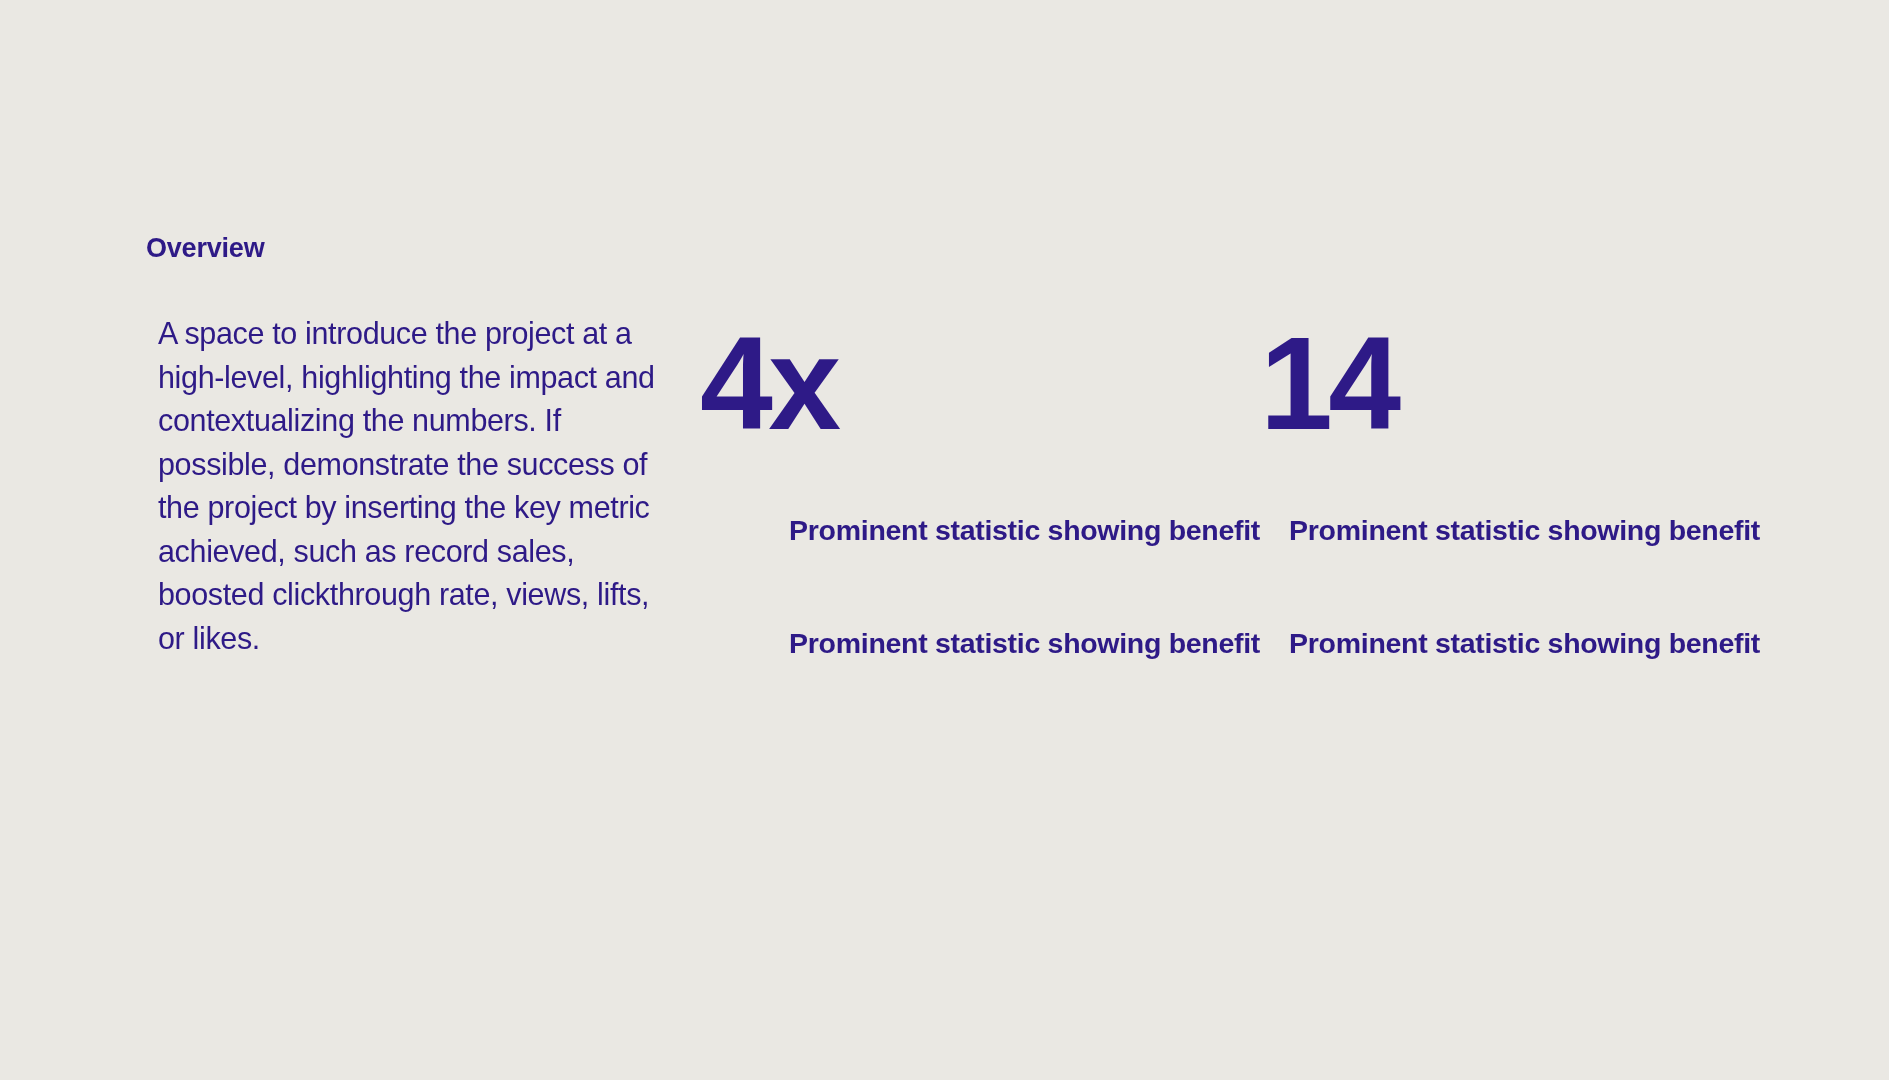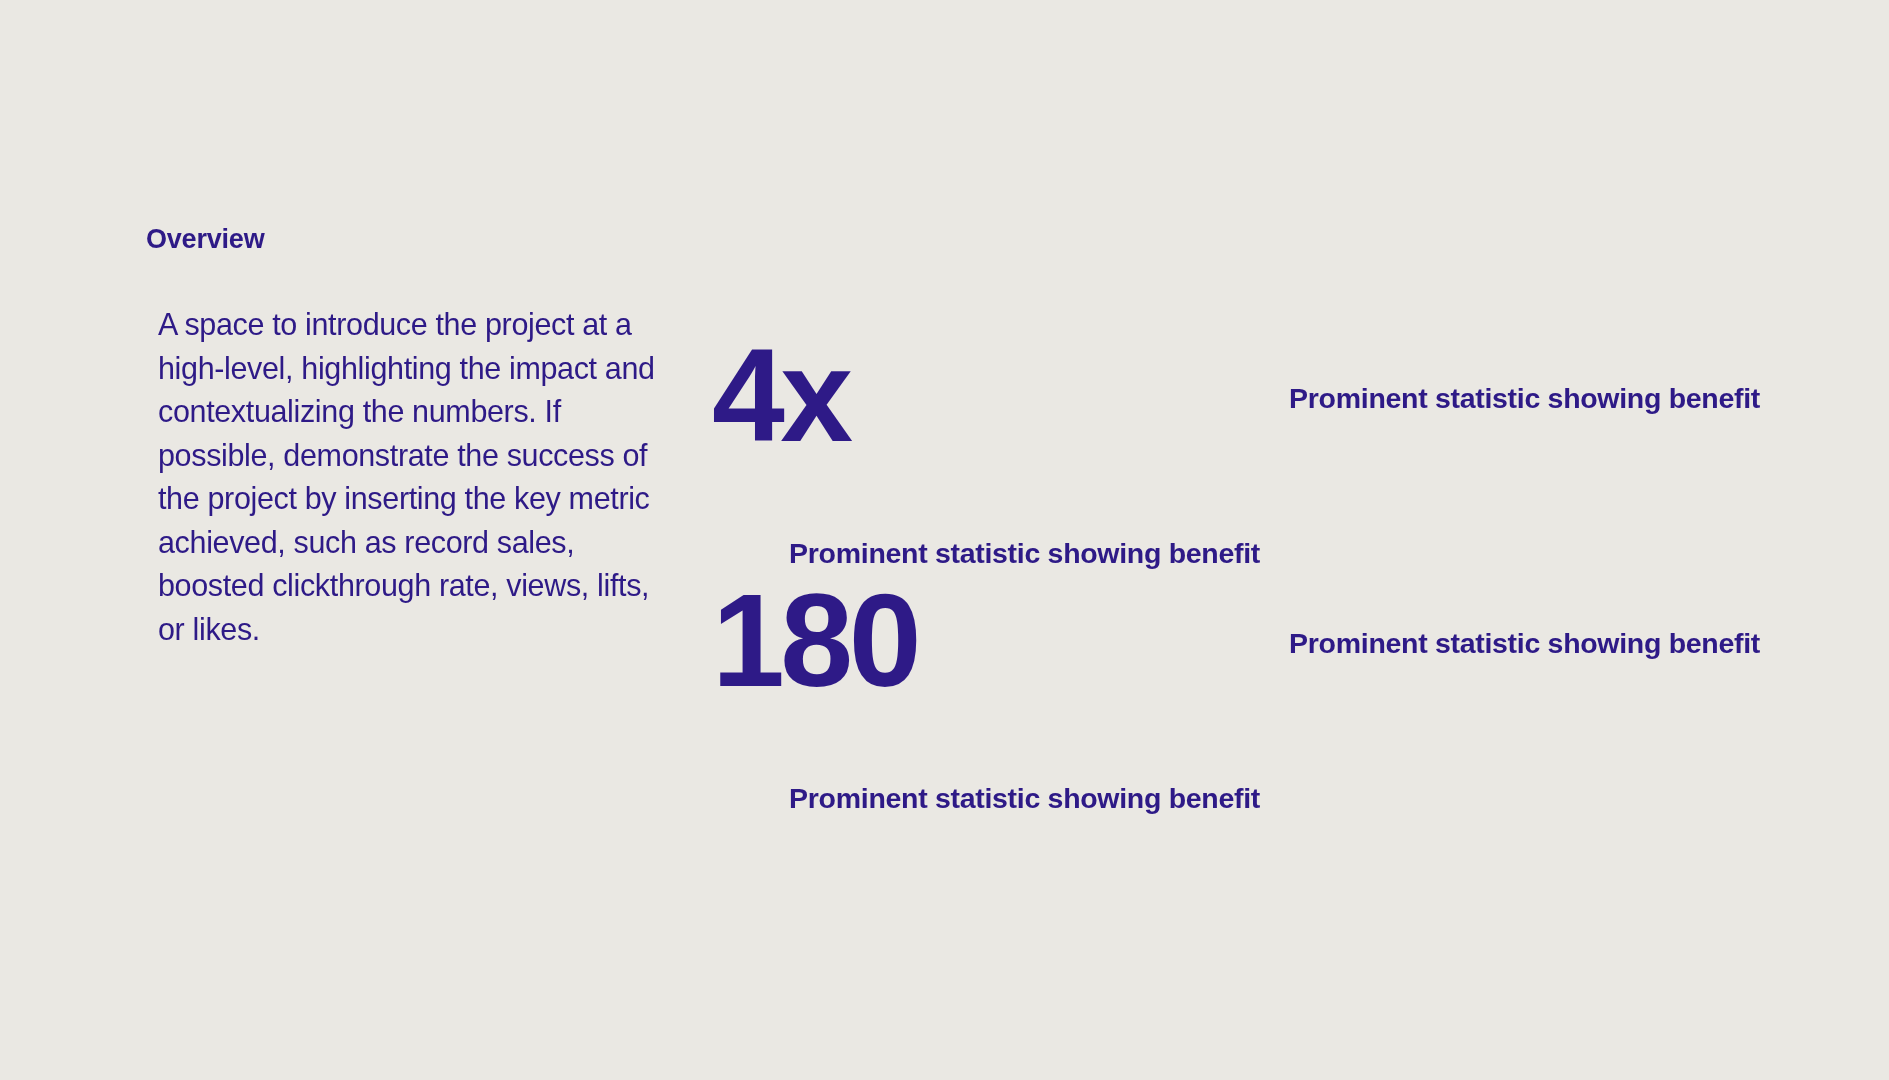--- a/index.html
+++ b/index.html
@@ -19,21 +19,21 @@
     position: relative;
     width: 1889px;
     height: 1080px;
     background: #eae8e3;
   }
 
   
   .overview-col {
     position: absolute;
     left: 146px;
-    top: 223px;
+    top: 232px;
     width: 510px;
   }
 
   .overview-title {
     font-size: 27px;
     font-weight: bold;
     letter-spacing: -0.2px;
     color: #2e1a87;
     margin: 0 0 48px 0;
     line-height: 1.2;
@@ -65,21 +65,21 @@
     flex-direction: column;
     justify-content: flex-start;
   }
 
   .stat-value {
     font-size: 131px;
     font-weight: bold;
     line-height: 118px;
     letter-spacing: -4.5px;
     color: #2e1a87;
-    margin: 12px;
+    margin: 0;
     height: 132px;
     display: flex;
     align-items: flex-start;
   }
 
   .stat-caption {
     font-size: 28.5px;
     font-weight: 700;
     line-height: 34px;
     letter-spacing: -0.3px;
@@ -100,25 +100,25 @@
   </div>
 
   <div class="stats-grid">
 
     <div class="stat-cell">
       <div class="stat-value">4x</div>
       <div class="stat-caption">Prominent statistic showing benefit</div>
     </div>
 
     <div class="stat-cell">
+      <div class="stat-value">14</div>
       <div class="stat-caption">Prominent statistic showing benefit</div>
     </div>
 
     <div class="stat-cell">
-      <div class="stat-value">180</div>
       <div class="stat-caption">Prominent statistic showing benefit</div>
     </div>
 
     <div class="stat-cell">
       <div class="stat-caption">Prominent statistic showing benefit</div>
     </div>
 
   </div>
 </div>
 

